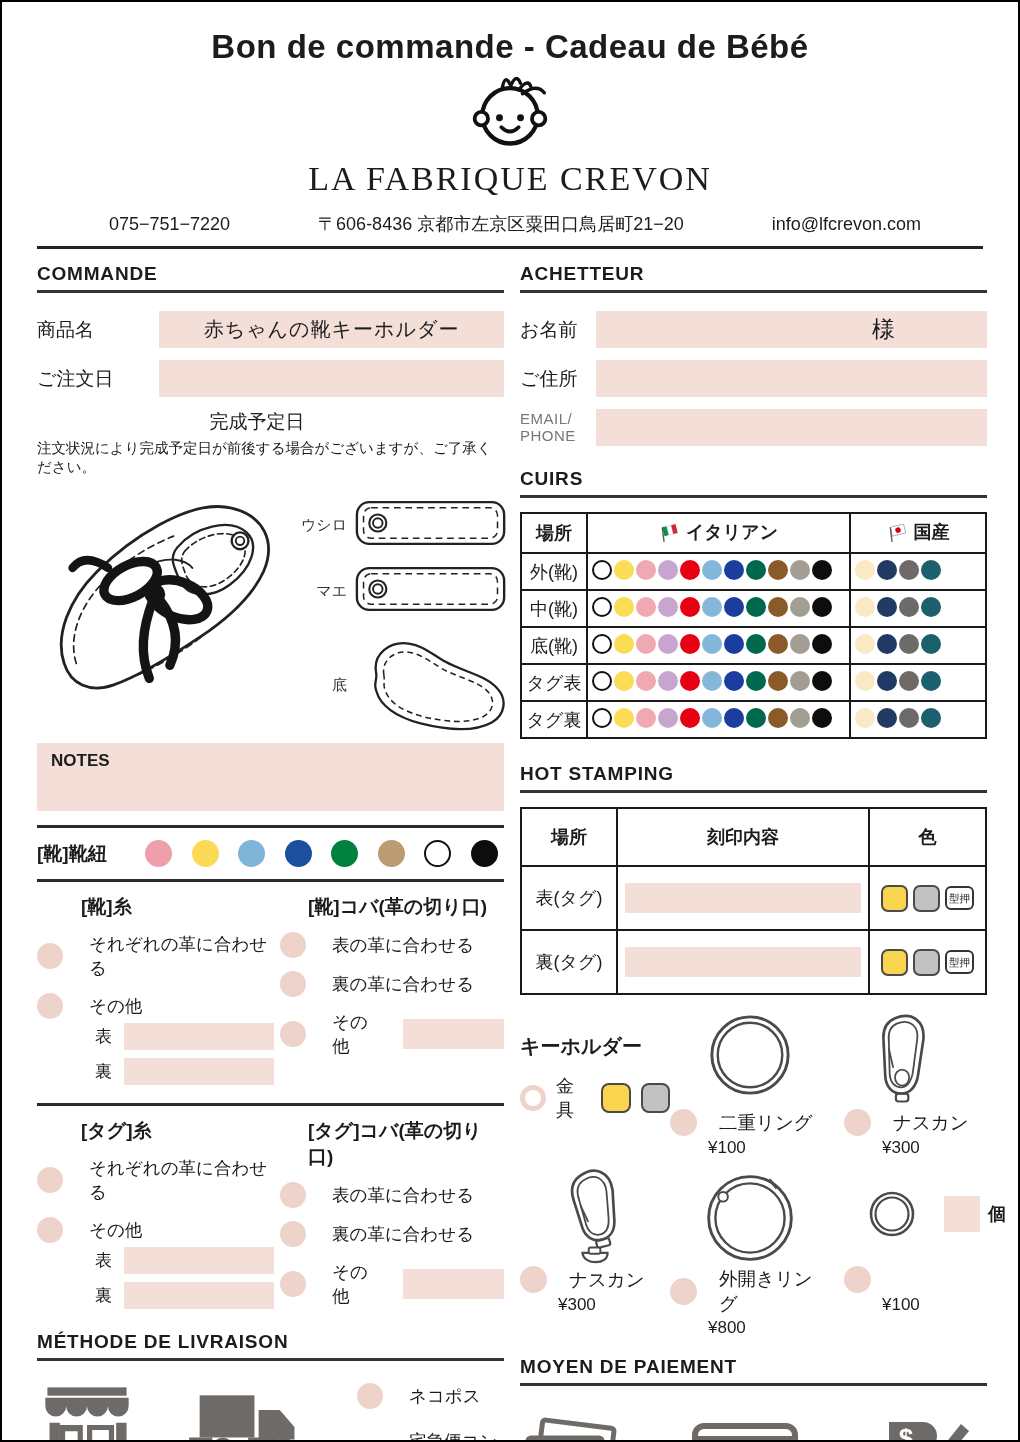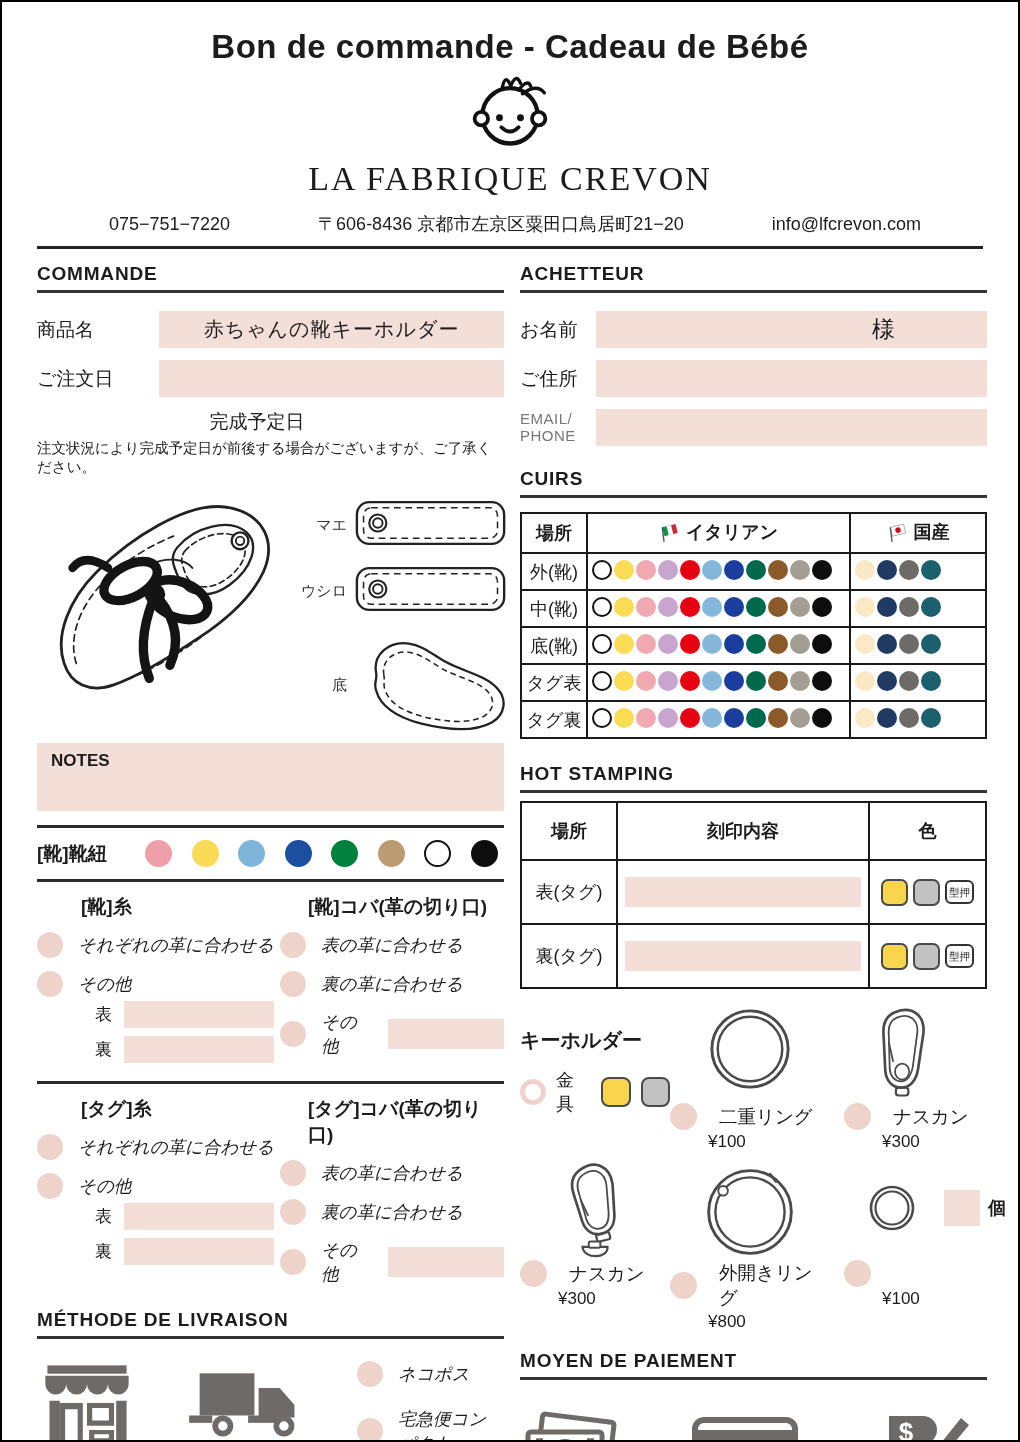--- a/index.html
+++ b/index.html
@@ -46,21 +46,21 @@
   .lace-dots { flex:1; display:flex; justify-content:space-between; align-items:center; }
 
   .dot { display:inline-block; border-radius:50%; }
   .cuirs-dots .dot { width:20px; height:20px; margin:0 1px; }
   .lace-dots .dot { width:27px; height:27px; }
   .dot-white { border:2.5px solid #111; background:#fff !important; }
 
   
   .optcols { display:grid; grid-template-columns:243px 1fr; margin-bottom:10px; }
   .opthead { font-size:19px; font-weight:bold; margin:0 0 12px 44px; }
-  .opt { display:flex; align-items:center; gap:15px; margin-bottom:13px;font-style:italic; }
+  .opt { display:flex; align-items:center; gap:26px; margin-bottom:13px; }
   .radio { width:26px; height:26px; border-radius:50%; background:#eed3cb; flex:none; }
   .ring { width:26px; height:26px; border-radius:50%; border:5px solid #eed3cb; background:#fff; flex:none;}
   .optlabel { font-size:17.5px; }
   .subrow { display:flex; align-items:center; margin:0 0 8px 58px; gap:12px;}
   .subrow .sl { font-size:17px; }
   .sfield { background:#f3ded8; width:150px; height:27px; }
   .sfield.inline { width:118px; height:30px; }
 
   
   table { border-collapse:collapse; }
@@ -175,32 +175,32 @@
               <ellipse cx="152" cy="118" rx="32" ry="19" stroke-width="10" transform="rotate(22 152 118)"></ellipse>
               <circle cx="126" cy="112" r="11" fill="#141414" stroke="none"></circle>
               <path d="M124,118 C112,150 110,176 120,202" stroke-width="10"></path>
               <path d="M131,118 C150,142 152,166 142,188" stroke-width="10"></path>
               <path d="M76,84 C58,72 46,74 38,84" stroke-width="9"></path>
             </g>
           </svg>
         </div>
         <div class="tags-wrap">
           <div class="tagrow">
-            <span class="taglabel">マエ</span>
+            <span class="taglabel">ウシロ</span>
             <span>
               <svg width="152" height="48" viewBox="0 0 160 50" fill="none" stroke="#222">
                 <rect x="2" y="3" width="155" height="44" rx="13" stroke-width="2.5" fill="#fff"></rect>
                 <rect x="9" y="9" width="141" height="32" rx="8" stroke-width="1.6" stroke-dasharray="7 5"></rect>
                 <circle cx="24" cy="25" r="9" stroke-width="2.2" fill="#fff"></circle>
                 <circle cx="24" cy="25" r="5" stroke-width="2"></circle>
               </svg>
             </span>
           </div>
           <div class="tagrow">
-            <span class="taglabel">ウシロ</span>
+            <span class="taglabel">マエ</span>
             <span>
               <svg width="152" height="48" viewBox="0 0 160 50" fill="none" stroke="#222">
                 <rect x="2" y="3" width="155" height="44" rx="13" stroke-width="2.5" fill="#fff"></rect>
                 <rect x="9" y="9" width="141" height="32" rx="8" stroke-width="1.6" stroke-dasharray="7 5"></rect>
                 <circle cx="24" cy="25" r="9" stroke-width="2.2" fill="#fff"></circle>
                 <circle cx="24" cy="25" r="5" stroke-width="2"></circle>
               </svg>
             </span>
           </div>
           <div class="solerow">
@@ -437,21 +437,21 @@
             </tr>
             <tr>
               <td class="place-cell">タグ裏</td>
               <td class="dots-cell cuirs-dots"><span class="dot dot-white" style="background: rgb(255, 255, 255);"></span><span class="dot" style="background: rgb(251, 220, 85);"></span><span class="dot" style="background: rgb(240, 168, 177);"></span><span class="dot" style="background: rgb(199, 165, 206);"></span><span class="dot" style="background: rgb(230, 0, 18);"></span><span class="dot" style="background: rgb(133, 183, 218);"></span><span class="dot" style="background: rgb(27, 62, 158);"></span><span class="dot" style="background: rgb(0, 105, 77);"></span><span class="dot" style="background: rgb(138, 90, 40);"></span><span class="dot" style="background: rgb(163, 158, 147);"></span><span class="dot" style="background: rgb(13, 13, 13);"></span></td>
               <td class="dots-cell cuirs-dots"><span class="dot" style="background: rgb(251, 232, 197);"></span><span class="dot" style="background: rgb(32, 58, 100);"></span><span class="dot" style="background: rgb(110, 106, 103);"></span><span class="dot" style="background: rgb(28, 95, 109);"></span></td>
             </tr>
           </tbody>
       </table>
 
       <div style="height:18px;"></div>
-      <div class="sec-head" style="margin-bottom:8px;">HOT STAMPING</div>
+      <div class="sec-head" style="margin-bottom:14px;">HOT STAMPING</div>
 
       <table class="hs-table">
         <thead>
           <tr>
             <th class="hs-place">場所</th>
             <th class="hs-content">刻印内容</th>
             <th>色</th>
           </tr>
         </thead>
         <tbody>

